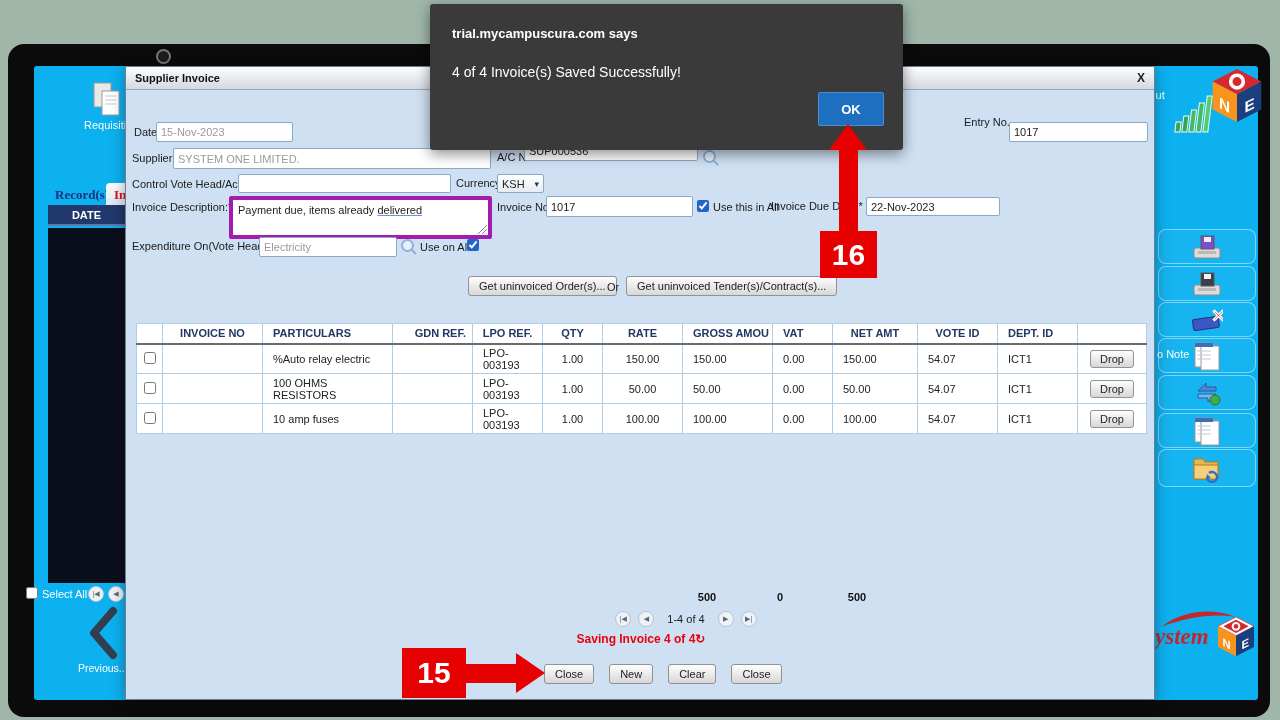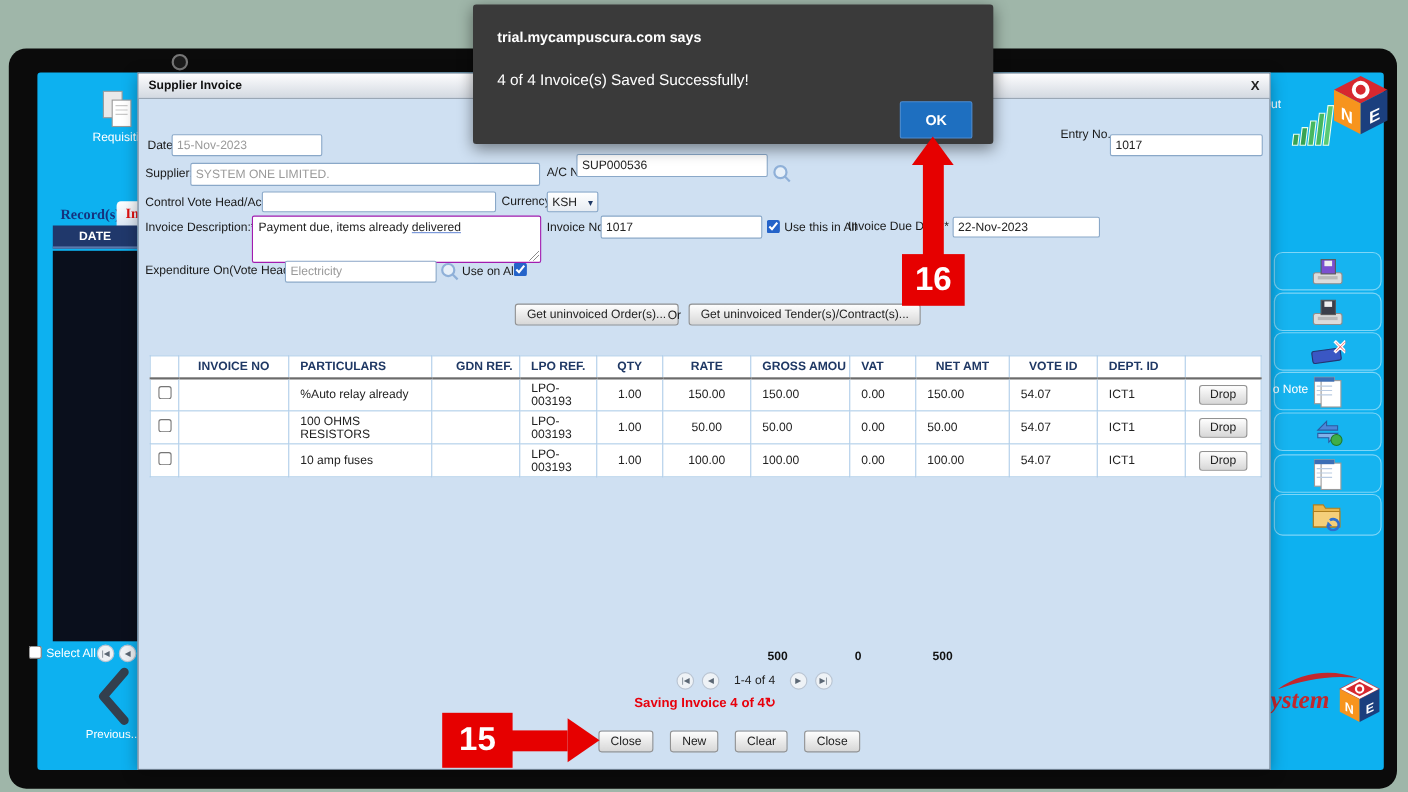--- a/index.html
+++ b/index.html
@@ -21,36 +21,36 @@
   
   .rcell{position:absolute;left:1158px;width:98px;height:35px;border:1px solid rgba(255,255,255,.45);border-radius:8px;background:rgba(255,255,255,.04);z-index:3;display:flex;align-items:center;justify-content:center}
   
   .dialog{position:absolute;left:125px;top:66px;width:1030px;height:634px;background:#cfe0f2;border:1px solid #6f7f90;box-shadow:0 3px 14px rgba(0,0,0,.35);z-index:10}
   .titlebar{position:absolute;left:0;top:0;width:100%;height:23px;background:linear-gradient(#fdfdfe,#d3d9e1);border-bottom:1px solid #9aa7b5;display:flex;align-items:center;justify-content:space-between;padding:0 9px}
   .titlebar .tt{font-size:11px;font-weight:bold;color:#111}
   .titlebar .cx{font-size:12px;font-weight:bold;color:#222;cursor:pointer}
   .flabel{position:absolute;font-size:11px;color:#1a1a1a;white-space:nowrap}
   .fin{position:absolute;background:#fff;border:1px solid #8aa8c8;border-radius:2px;font-size:11px;color:#222;padding:0 4px;outline:none}
   .fin.gray{color:#9a9a9a}
-  .descbox{position:absolute;background:#fff;border:1px solid #a21caf;border-radius:2px;font-family:"DejaVu Sans Mono",monospace;font-size:11px;color:#222;padding:3px 5px;line-height:14px}
+  .descbox{position:absolute;background:#fff;border:4px solid #a21caf;border-radius:2px;font-family:"DejaVu Sans Mono",monospace;font-size:11px;color:#222;padding:3px 5px;line-height:14px}
   .descbox .squig{text-decoration:underline;text-decoration-color:#6f8fd8}
   .grip{position:absolute;right:1px;bottom:1px;width:9px;height:9px;background:linear-gradient(135deg,transparent 48%,#8a8a8a 48%,#8a8a8a 55%,transparent 55%,transparent 68%,#8a8a8a 68%,#8a8a8a 75%,transparent 75%)}
   .selbox{position:absolute;background:linear-gradient(#fff,#e7ecf2);border:1px solid #8aa8c8;border-radius:2px;font-size:11px;color:#222;display:flex;align-items:center;justify-content:space-between;padding:0 4px;cursor:pointer}
   .btn{background:linear-gradient(#fefefe,#d7d7d7);border:1px solid #929292;border-radius:3px;font-size:11px;color:#222;padding:3px 10px;cursor:pointer}
   .btn.sm{padding:2px 9px}
   .chk{accent-color:#2463c9;width:12px;height:12px;cursor:pointer}
   
   table.grid{position:absolute;border-collapse:collapse;background:#fff;table-layout:fixed}
   table.grid th{font-size:11px;font-weight:bold;color:#1f3864;height:20px;border:1px solid #aecde9;border-bottom:2px solid #6b6b6b;white-space:nowrap;overflow:hidden}
   table.grid td{font-size:11px;color:#222;height:30px;border:1px solid #aecde9;white-space:normal;overflow:hidden}
   .a-l{text-align:left;padding-left:10px}.a-c{text-align:center}.a-r{text-align:right;padding-right:6px}
   .tot{position:absolute;font-size:11px;font-weight:bold;color:#111;width:60px;text-align:center}
   .statusred{position:absolute;font-size:12px;font-weight:bold;color:#e8000b;text-align:center}
   
-  .alert{position:absolute;left:430px;top:4px;width:473px;height:127px;background:#3a3a3a;border-radius:3px;box-shadow:0 4px 14px rgba(0,0,0,.45);z-index:20}
+  .alert{position:absolute;left:430px;top:4px;width:473px;height:146px;background:#3a3a3a;border-radius:3px;box-shadow:0 4px 14px rgba(0,0,0,.45);z-index:20}
   .alert .at{position:absolute;left:22px;top:22px;font-size:13px;font-weight:bold;color:#fff}
   .alert .am{position:absolute;left:22px;top:60px;font-size:14px;color:#fff}
   .okbtn{position:absolute;left:388px;top:88px;width:66px;height:34px;background:#1e6fc0;border:1px solid #4d8cd0;border-radius:2px;color:#fff;font-weight:bold;font-size:13px;cursor:pointer}
   
   .stepbox{position:absolute;background:#e60000;color:#ffffff;font-weight:bold;font-size:30px;display:flex;align-items:center;justify-content:center;z-index:30}
   .shaft{position:absolute;background:#e60000;z-index:30}
   .head-up{position:absolute;width:0;height:0;border-left:19px solid transparent;border-right:19px solid transparent;border-bottom:26px solid #e60000;z-index:30}
   .head-right{position:absolute;width:0;height:0;border-top:20px solid transparent;border-bottom:20px solid transparent;border-left:29px solid #e60000;z-index:30}
   .z3{z-index:3}
   .brandtxt{font-family:"Liberation Serif",serif;font-style:italic;font-weight:bold;font-size:23px;color:#c2272d}
@@ -269,21 +269,21 @@
             <th class="a-c">NET AMT</th>
             <th class="a-c">VOTE ID</th>
             <th class="a-l">DEPT. ID</th>
             <th></th>
           </tr>
         </thead>
       <tbody>
           <tr>
             <td class="a-c"><input type="checkbox" class="chk" style=""></td>
             <td class="a-c"></td>
-            <td class="a-l">%Auto relay already</td>
+            <td class="a-l">%Auto relay electric</td>
             <td class="a-l"></td>
             <td class="a-l">LPO-003193</td>
             <td class="a-c">1.00</td>
             <td class="a-c">150.00</td>
             <td class="a-l">150.00</td>
             <td class="a-l">0.00</td>
             <td class="a-l">150.00</td>
             <td class="a-l">54.07</td>
             <td class="a-l">ICT1</td>
             <td class="a-c"><button class="btn sm">Drop</button></td>

